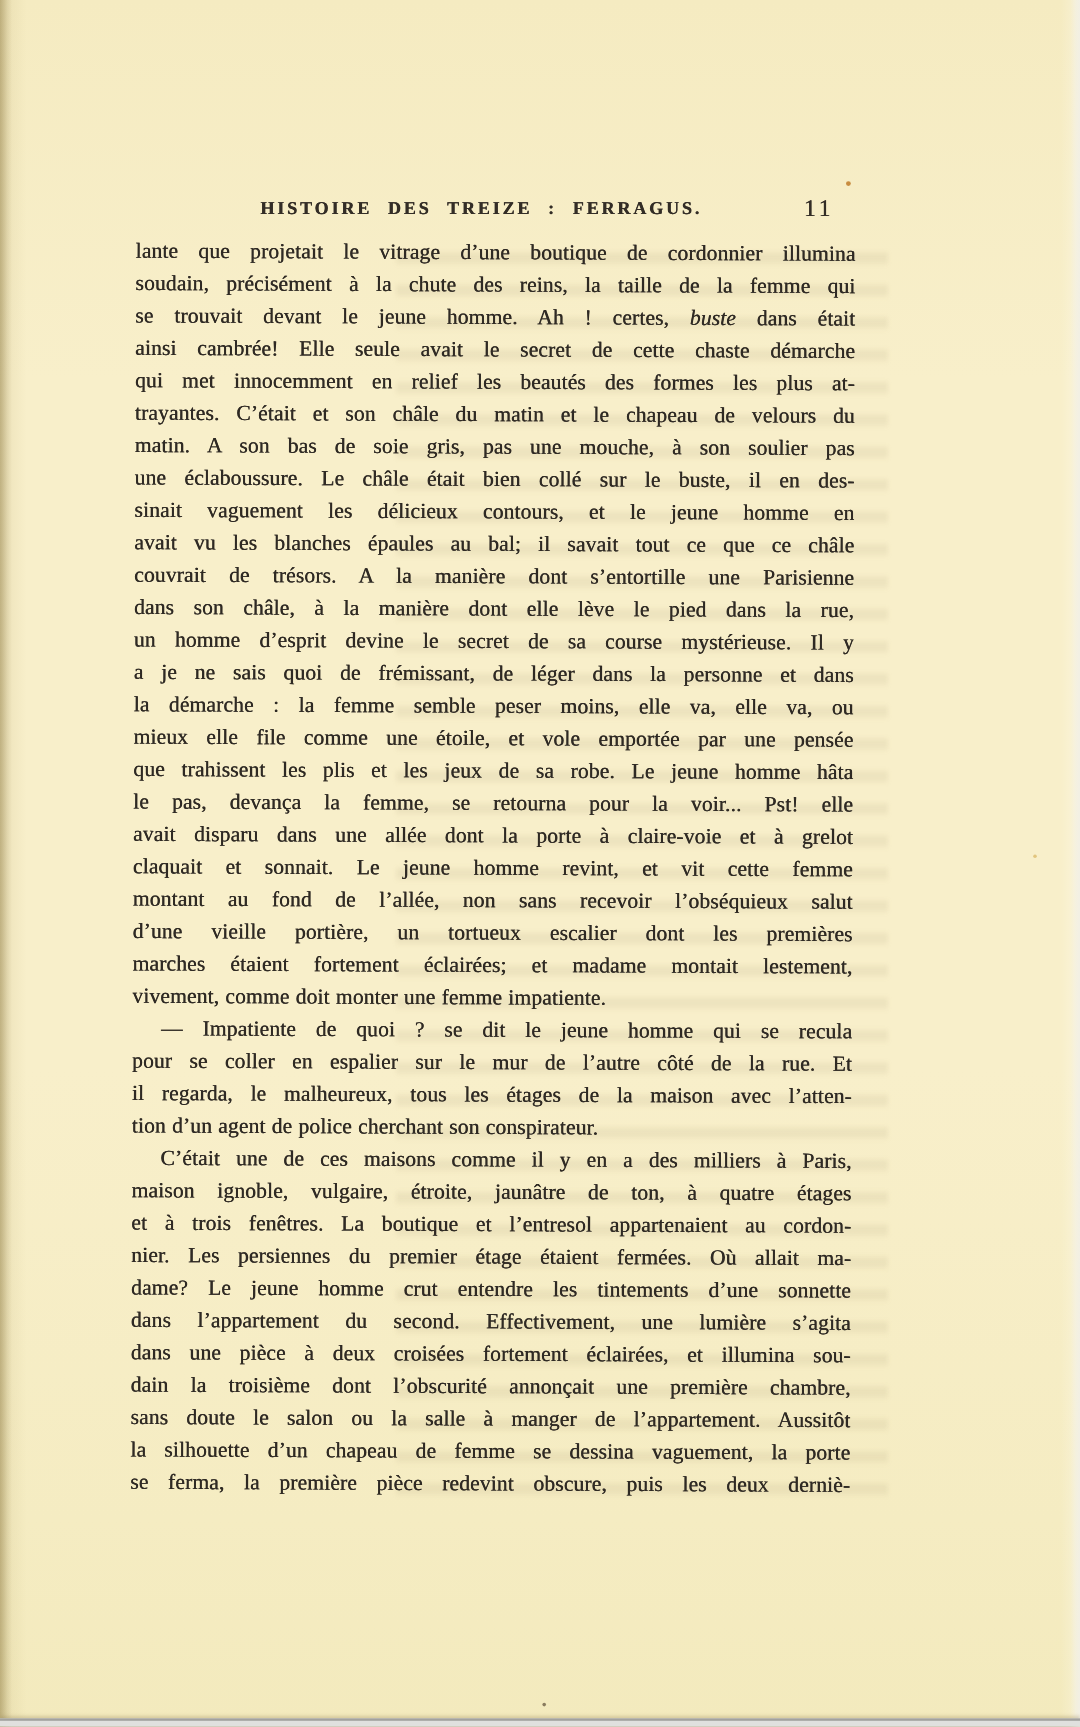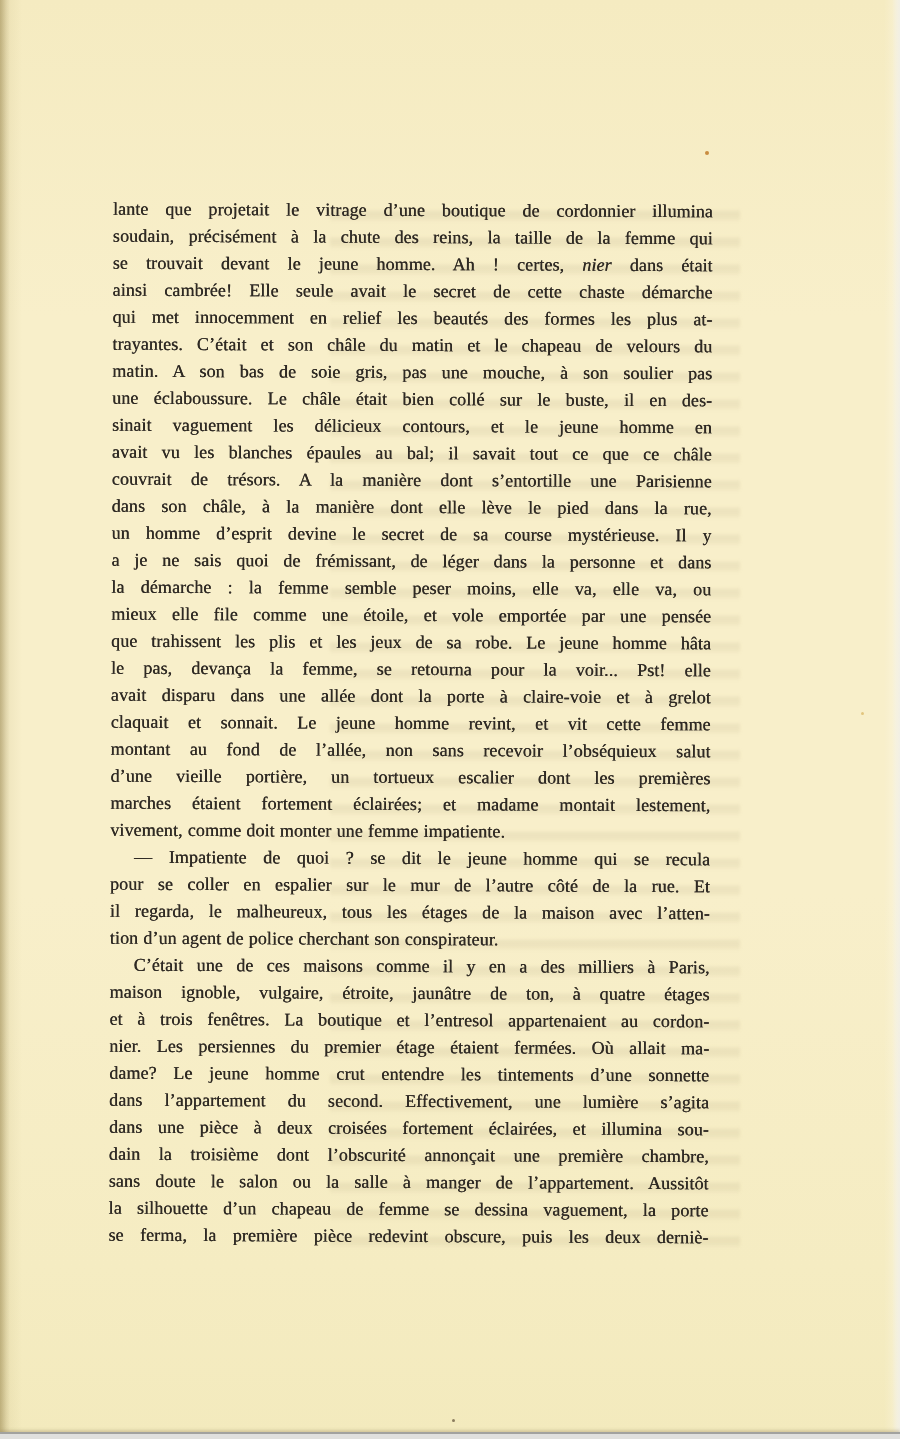--- a/index.html
+++ b/index.html
@@ -68,25 +68,29 @@
     background:#e0e0de; border-top:2px solid #a2a29f;
     box-shadow:0 -2px 3px rgba(140,124,78,0.30);
   }
 </style>
 </head>
 <body>
 
 <div class="page">
   <div class="ghost"></div>
 
+  <div class="header">
+    <span class="title">HISTOIRE DES TREIZE : FERRAGUS.</span>
+    <span class="pagenum">11</span>
+  </div>
 
   <div class="bodytext" id="body-text">
       <div class="line"><span>lante que projetait le vitrage d’une boutique de cordonnier illumina</span></div>
       <div class="line"><span>soudain, précisément à la chute des reins, la taille de la femme qui</span></div>
-      <div class="line"><span>se trouvait devant le jeune homme. Ah ! certes, </span><span class="it">nier</span><span> dans était</span></div>
+      <div class="line"><span>se trouvait devant le jeune homme. Ah ! certes, </span><span class="it">buste</span><span> dans était</span></div>
       <div class="line"><span>ainsi cambrée! Elle seule avait le secret de cette chaste démarche</span></div>
       <div class="line"><span>qui met innocemment en relief les beautés des formes les plus at-</span></div>
       <div class="line"><span>trayantes. C’était et son châle du matin et le chapeau de velours du</span></div>
       <div class="line"><span>matin. A son bas de soie gris, pas une mouche, à son soulier pas</span></div>
       <div class="line"><span>une éclaboussure. Le châle était bien collé sur le buste, il en des-</span></div>
       <div class="line"><span>sinait vaguement les délicieux contours, et le jeune homme en</span></div>
       <div class="line"><span>avait vu les blanches épaules au bal; il savait tout ce que ce châle</span></div>
       <div class="line"><span>couvrait de trésors. A la manière dont s’entortille une Parisienne</span></div>
       <div class="line"><span>dans son châle, à la manière dont elle lève le pied dans la rue,</span></div>
       <div class="line"><span>un homme d’esprit devine le secret de sa course mystérieuse. Il y</span></div>

